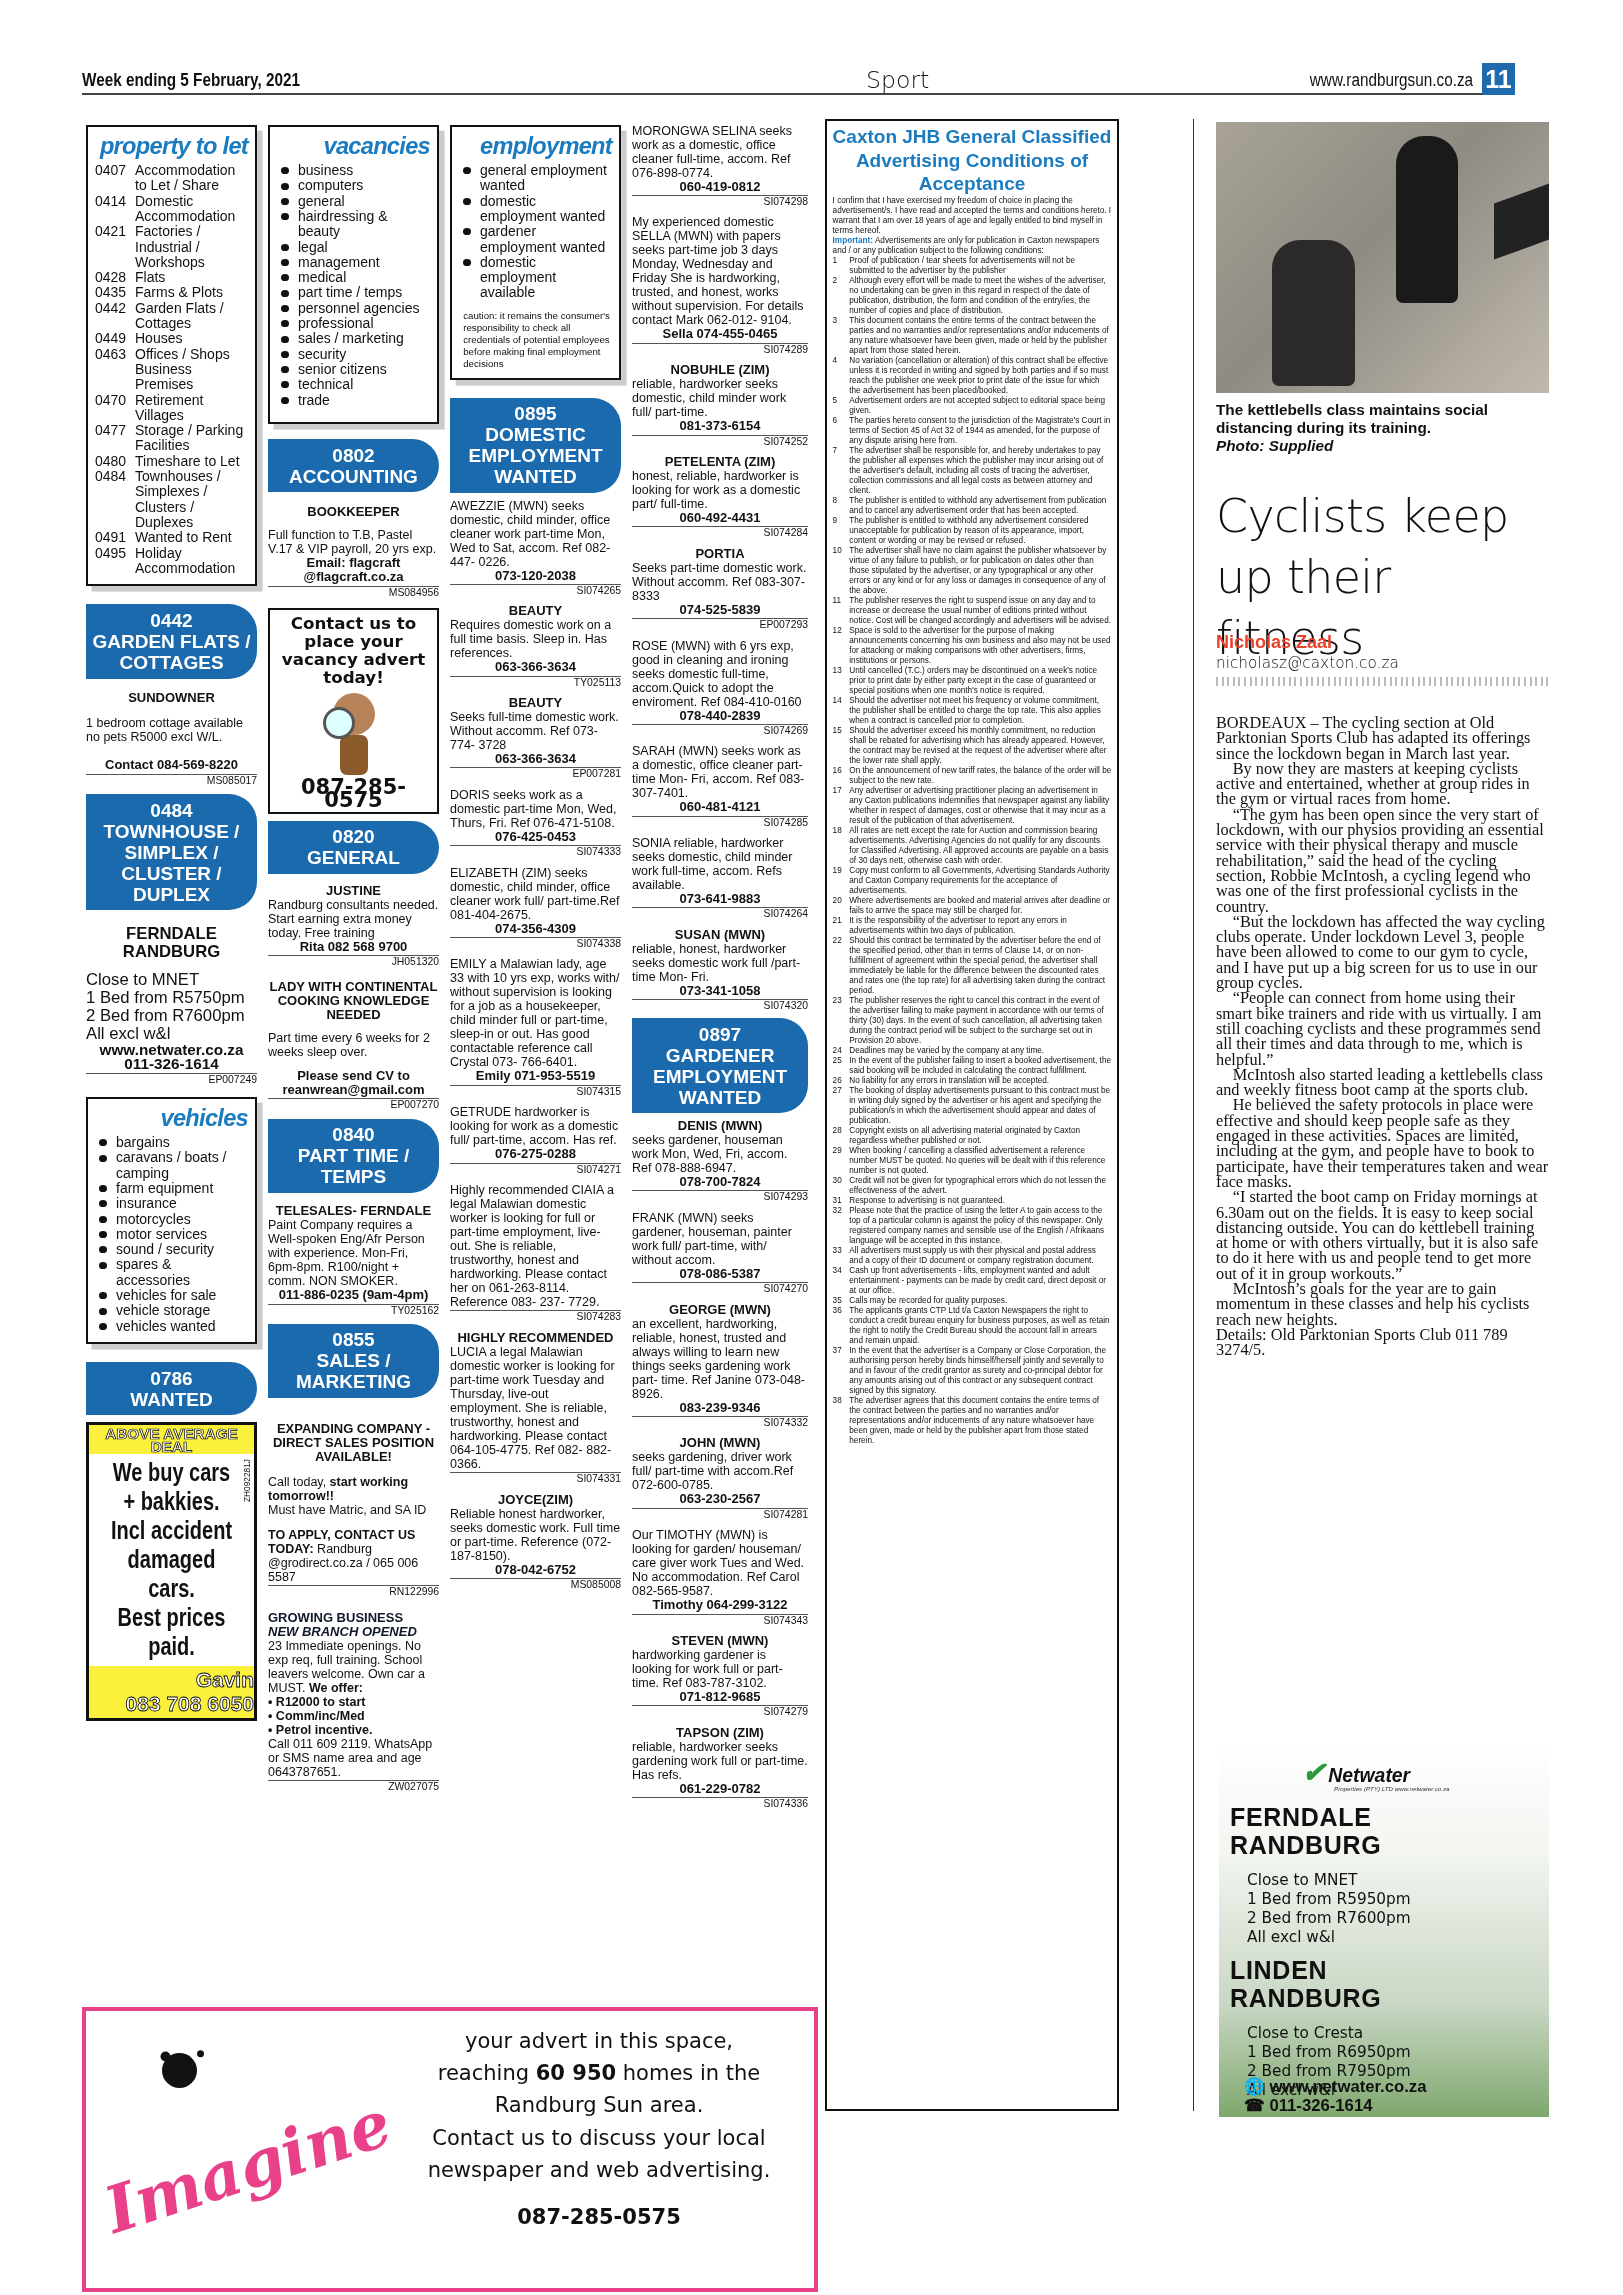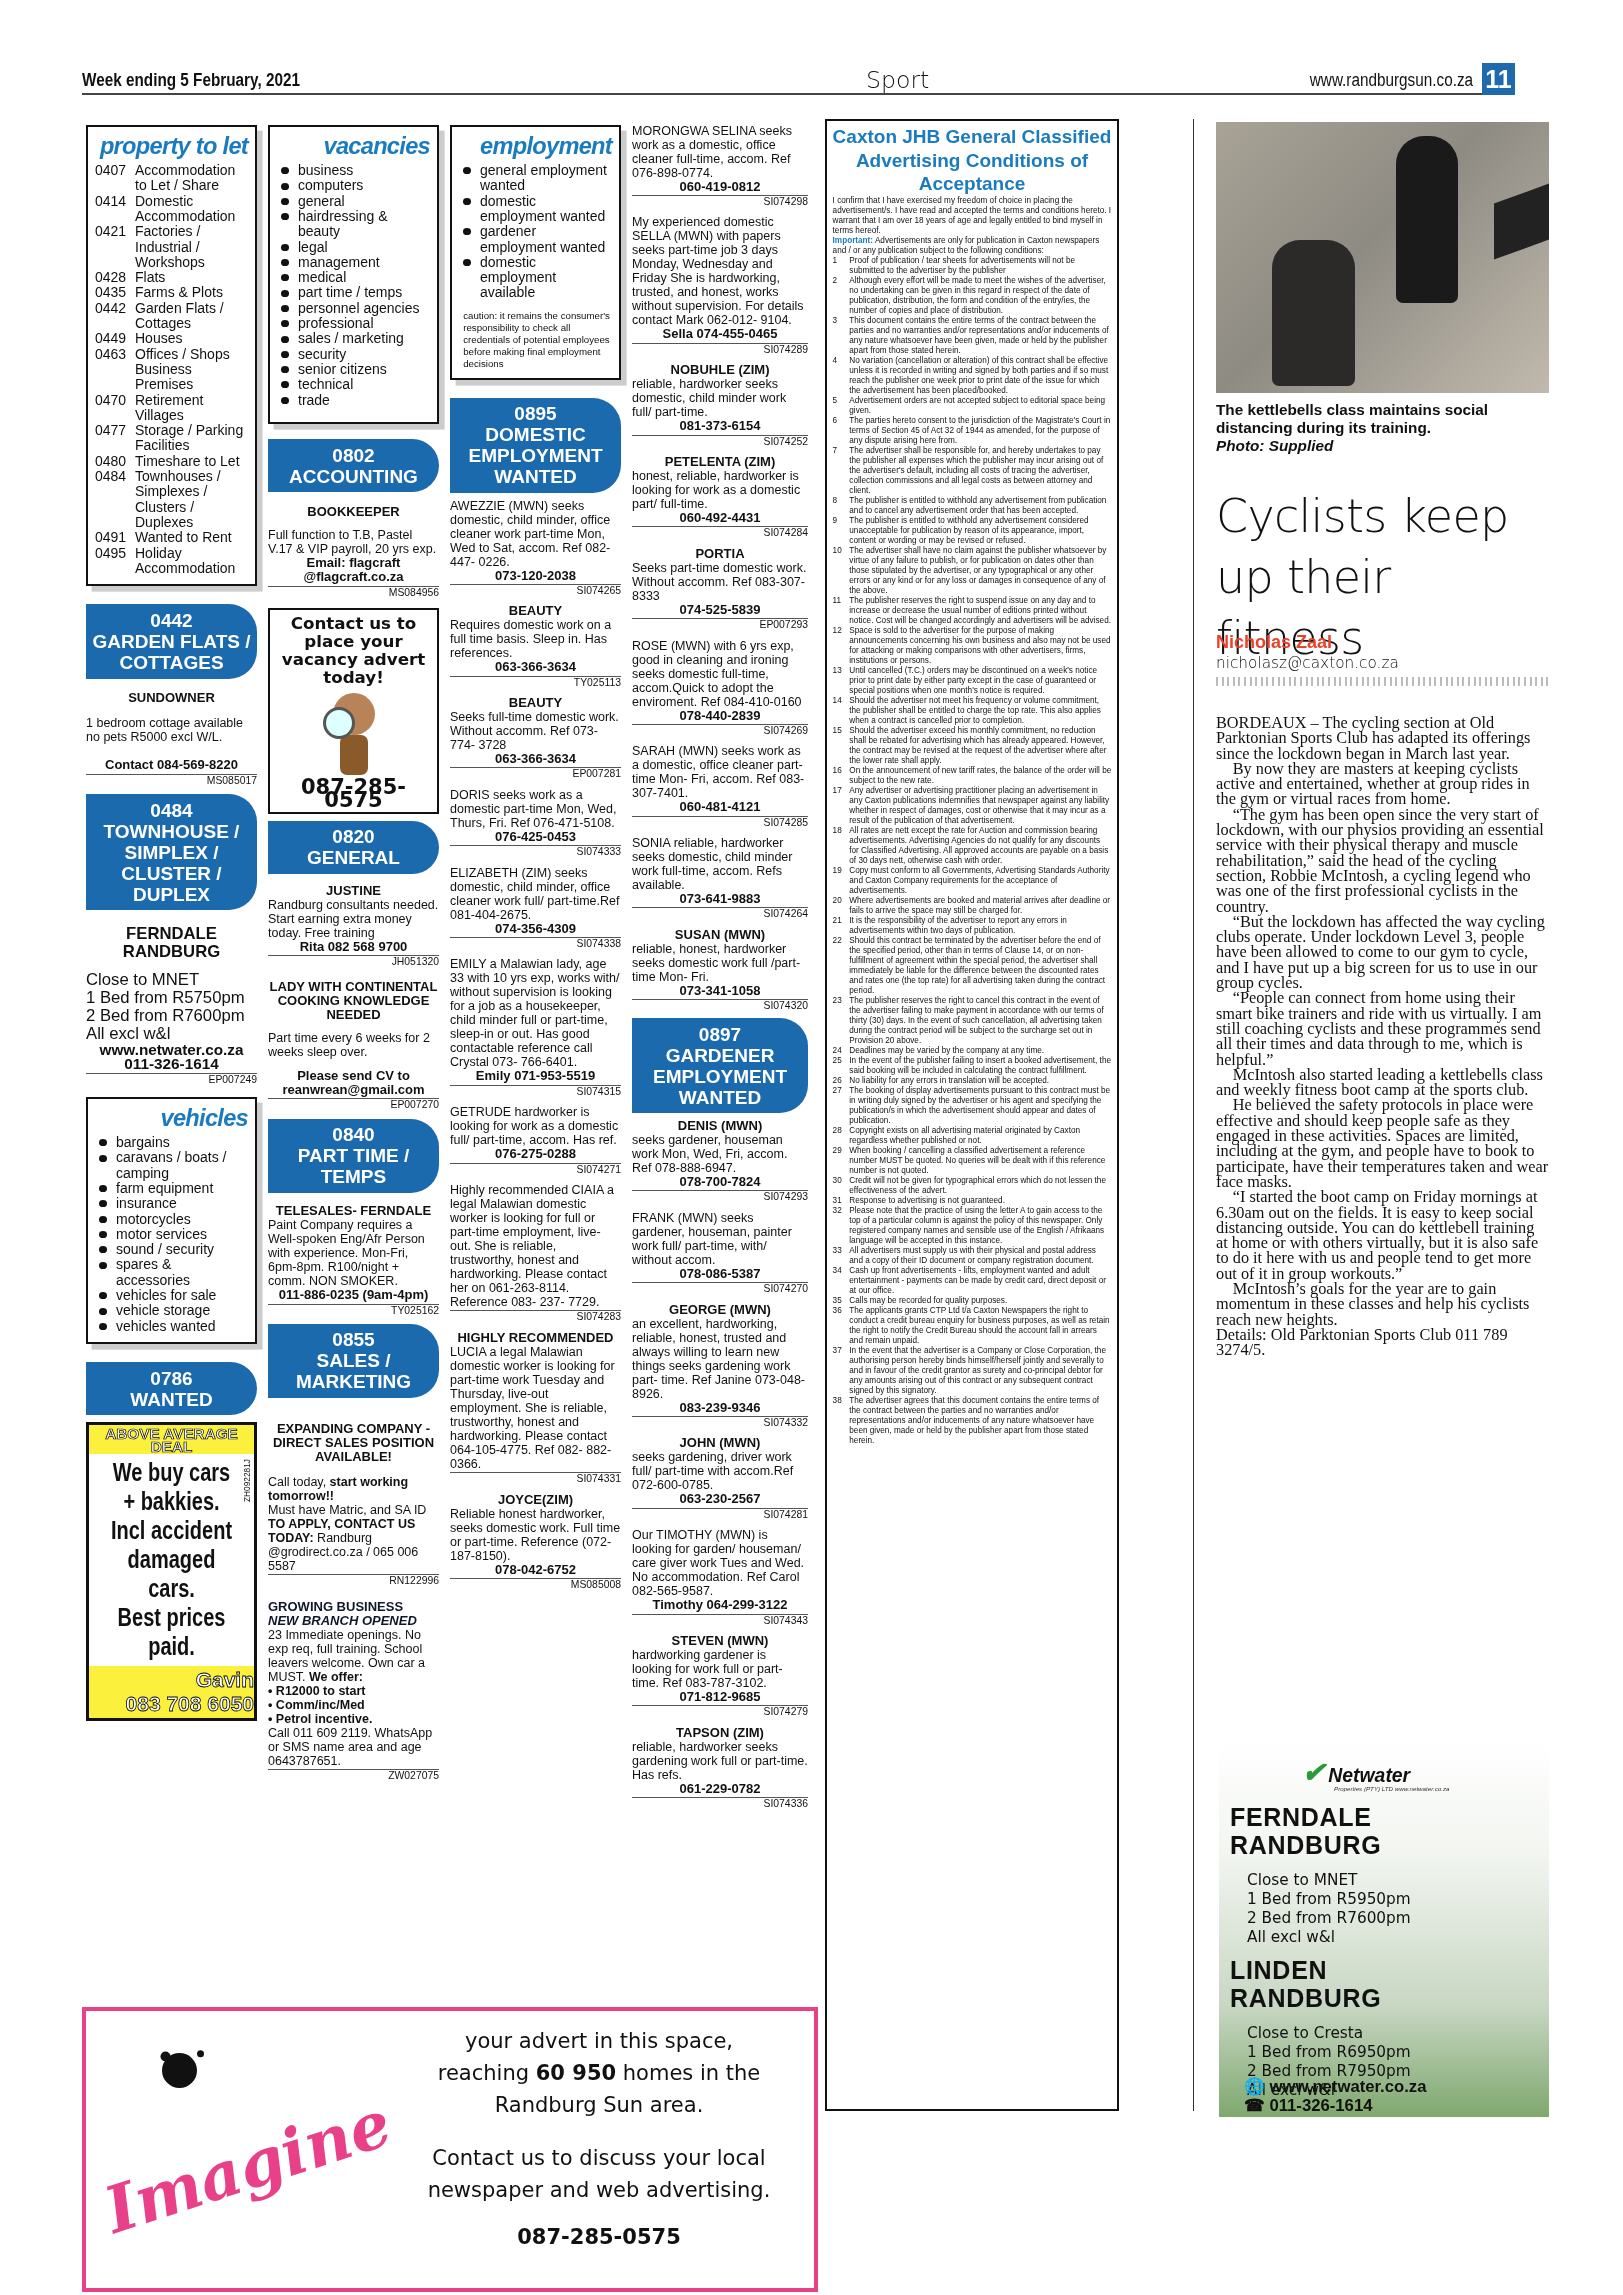--- a/index.html
+++ b/index.html
@@ -278,21 +278,21 @@
   </div>
   <div style="height:5.6px"></div>
   <div class="cap">
     <span>0855</span>
       <span>SALES / MARKETING</span>
   </div>
   <div class="ad">
     <div class="t" style="margin:18px 0 11px">EXPANDING COMPANY - DIRECT SALES POSITION AVAILABLE!</div>
     <div><span>Call today, </span><b>start working tomorrow!!</b></div>
     <div>Must have Matric, and SA ID</div>
-    <div style=""><b>TO APPLY, CONTACT US TODAY:</b><span> Randburg @grodirect.co.za / 065 006 5587</span></div>
+    <div style="margin-top:11px"><b>TO APPLY, CONTACT US TODAY:</b><span> Randburg @grodirect.co.za / 065 006 5587</span></div>
     <div class="ref">RN122996</div>
   </div>
   <div class="ad">
     <div class="red" style="margin-top:5.6px">GROWING BUSINESS</div>
     <div class="red" style="font-style:italic">NEW BRANCH OPENED</div>
     <div><span>23 Immediate openings. No exp req, full training. School leavers welcome. Own car a MUST.</span> <b>We offer:</b></div>
     <div id="grow-bul" style="font-weight:bold">
         <div>• R12000 to start</div>
         <div>• Comm/inc/Med</div>
         <div>• Petrol incentive.</div>
@@ -689,17 +689,17 @@
     </div>
 </div>
 
 <div class="imagine">
   <div class="splat"></div>
   <div class="word">Imagine</div>
   <div class="txt">
     <div>your advert in this space,</div>
     <div><span>reaching </span><b>60 950</b><span> homes in the</span></div>
     <div>Randburg Sun area.</div>
-    <div style="margin-top:21px">Contact us to discuss your local newspaper and web advertising.</div>
+    <div style="margin-top:1px">Contact us to discuss your local newspaper and web advertising.</div>
     <div style="margin-top:15.3px;font-weight:bold">087-285-0575</div>
   </div>
 </div>
 
 
 </body></html>

